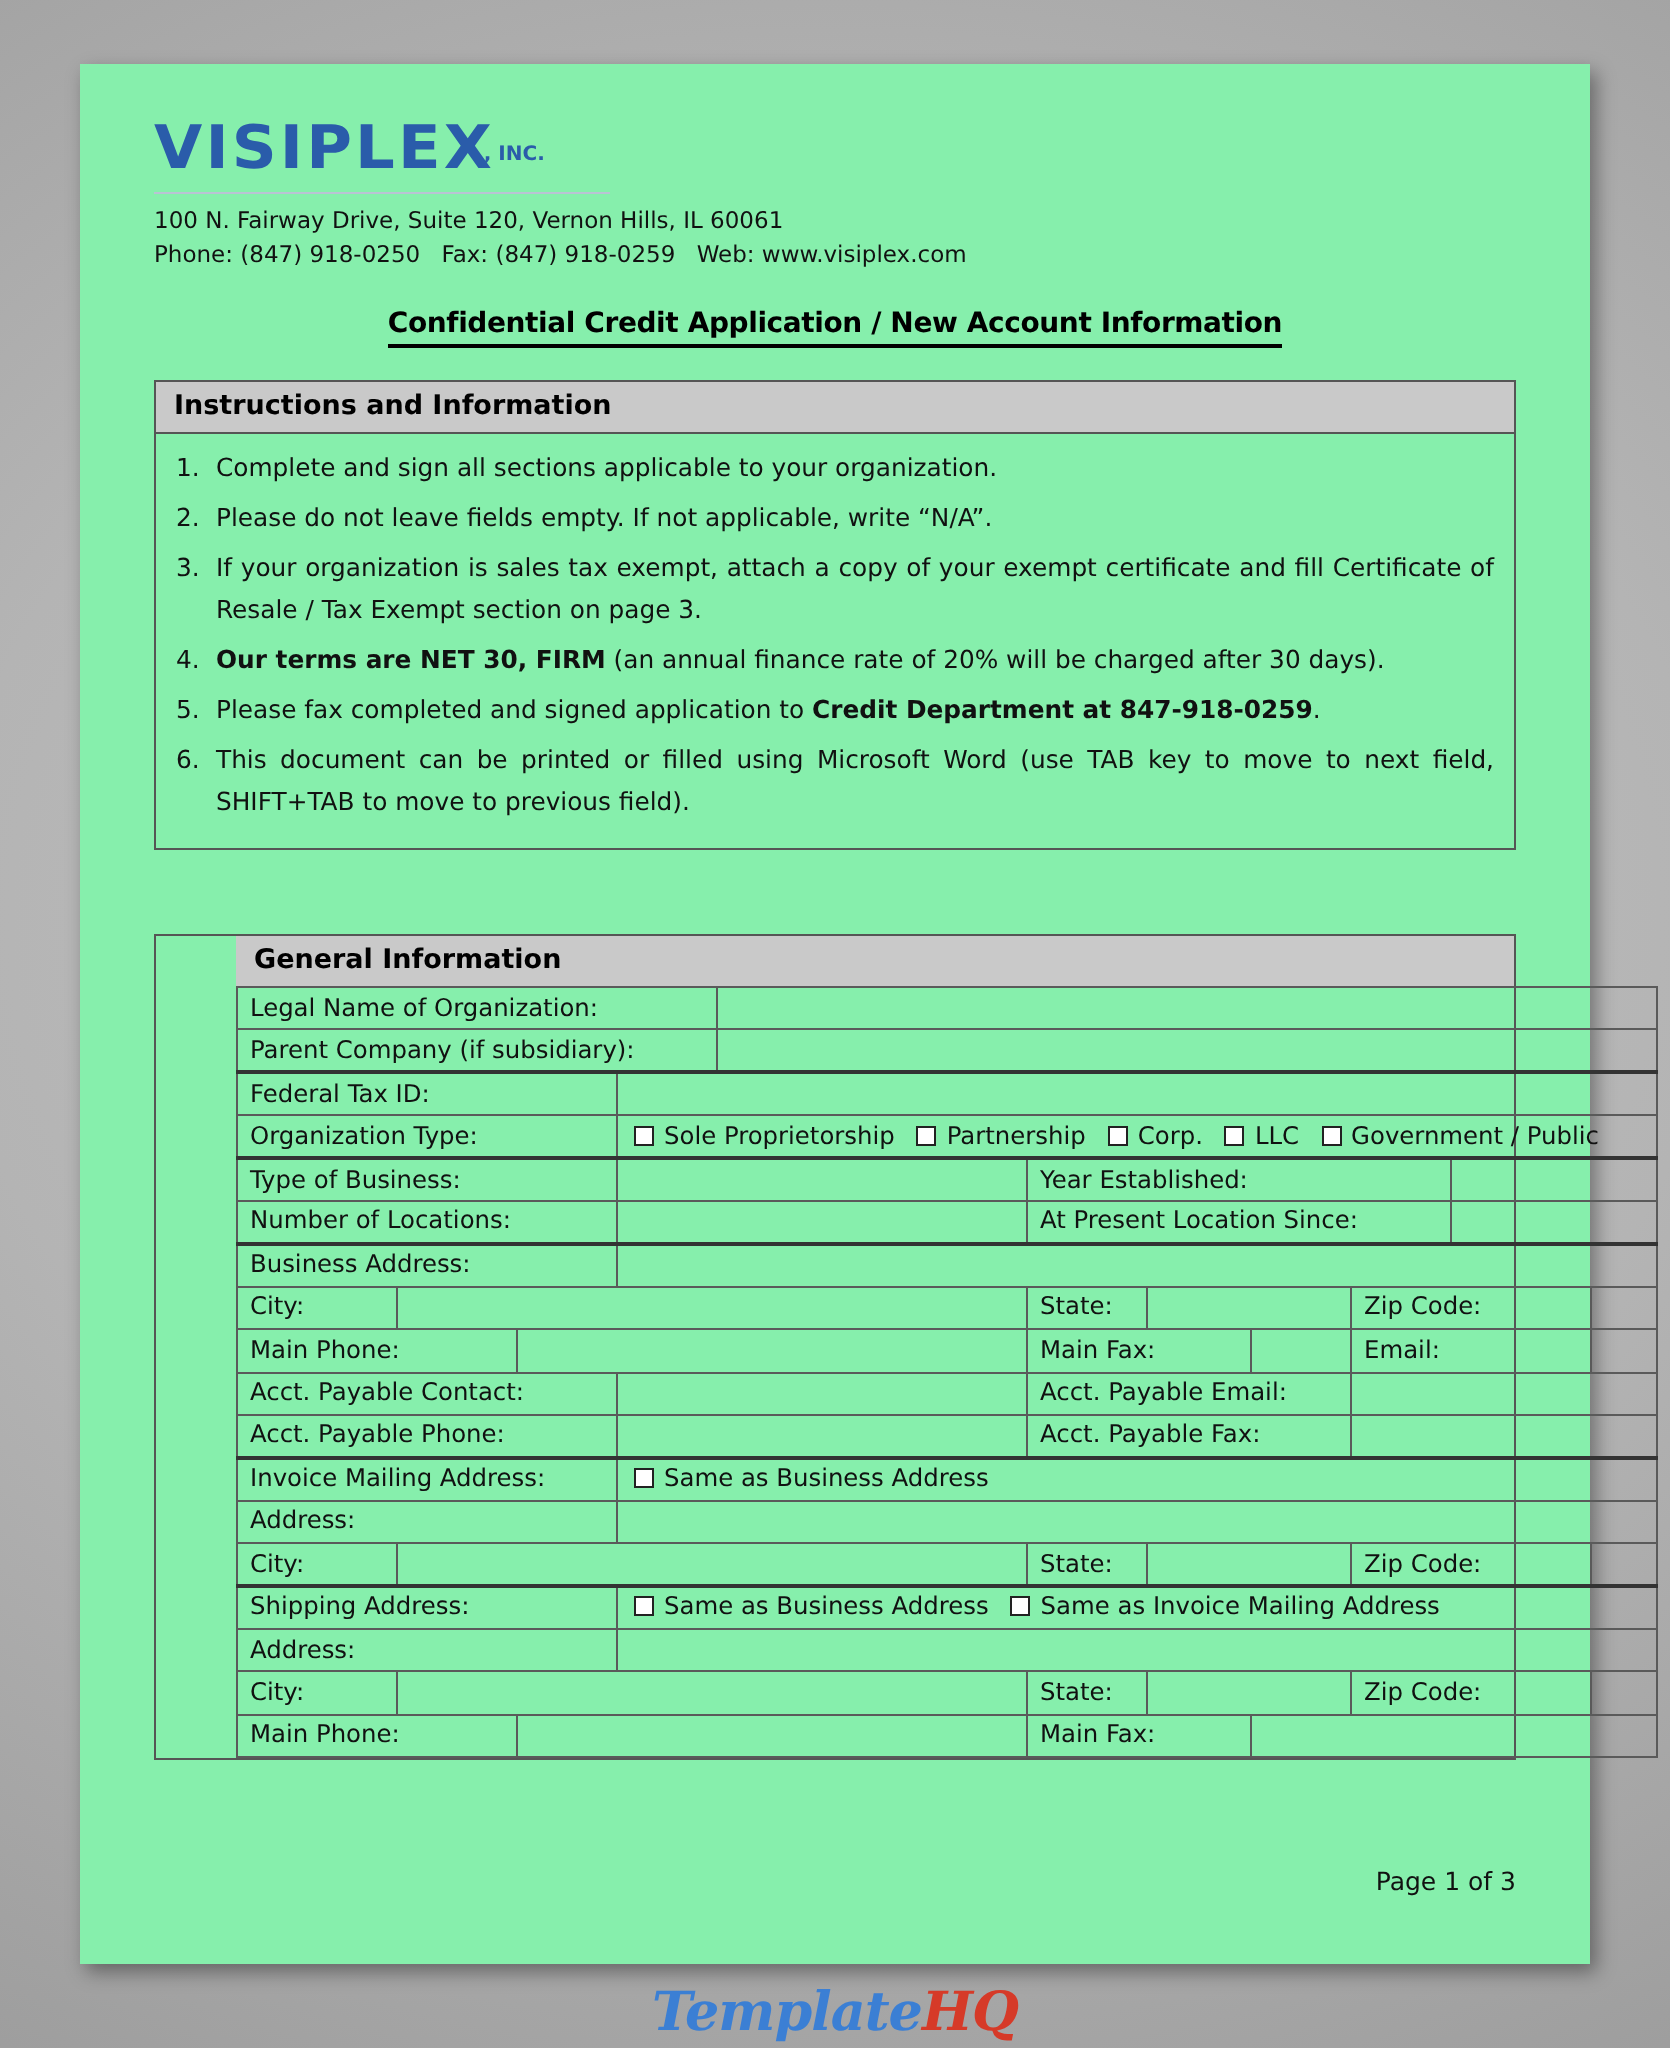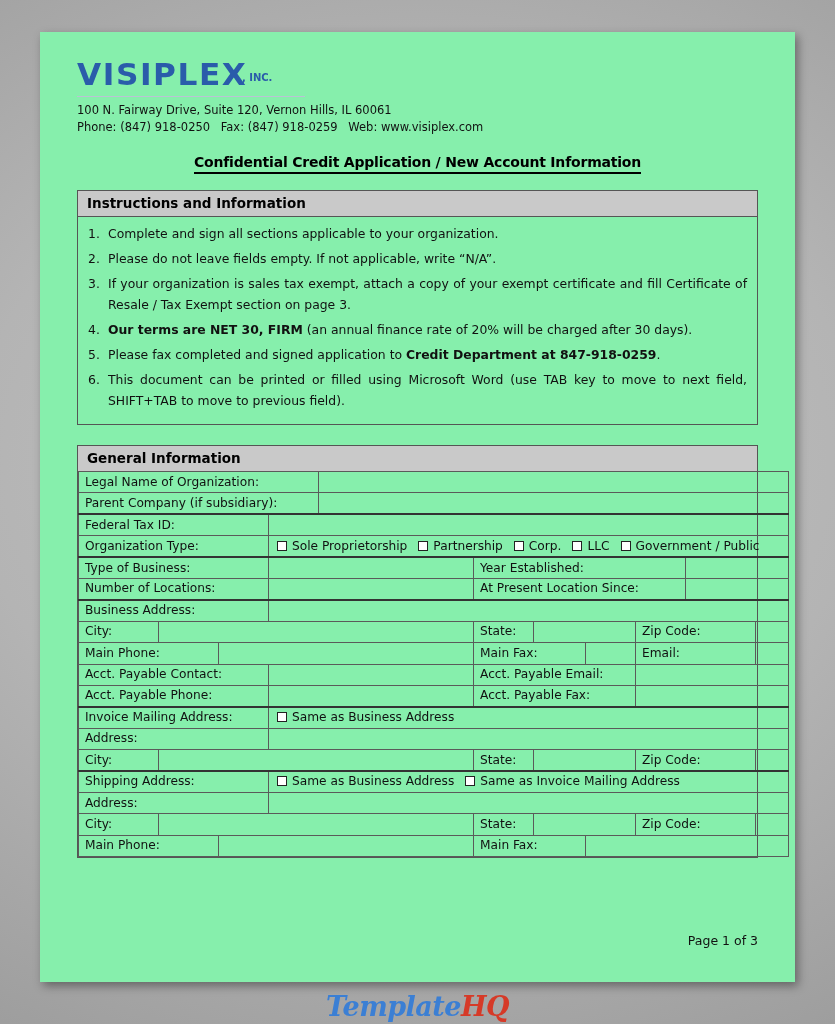--- a/index.html
+++ b/index.html
@@ -179,21 +179,21 @@
         <div class="instr-num">5.</div>
         <div class="instr-txt">Please fax completed and signed application to <b>Credit Department at 847-918-0259</b>.</div>
       </div>
       <div class="instr-item">
         <div class="instr-num">6.</div>
         <div class="instr-txt">This document can be printed or filled using Microsoft Word (use TAB key to move to next field, SHIFT+TAB to move to previous field).</div>
       </div>
     </div>
   </div>
 
-  <div class="sec-box" style="margin-top:20px;">
+  <div class="sec-box" style="margin-top:42px;padding-left:40px;">
     <div class="sec-head">General Information</div>
 
     <table class="ftable">
       <colgroup>
         <col style="width:80px">
             <col style="width:60px">
             <col style="width:50px">
         <col style="width:50px">
             <col style="width:48px">
             <col style="width:52px">

